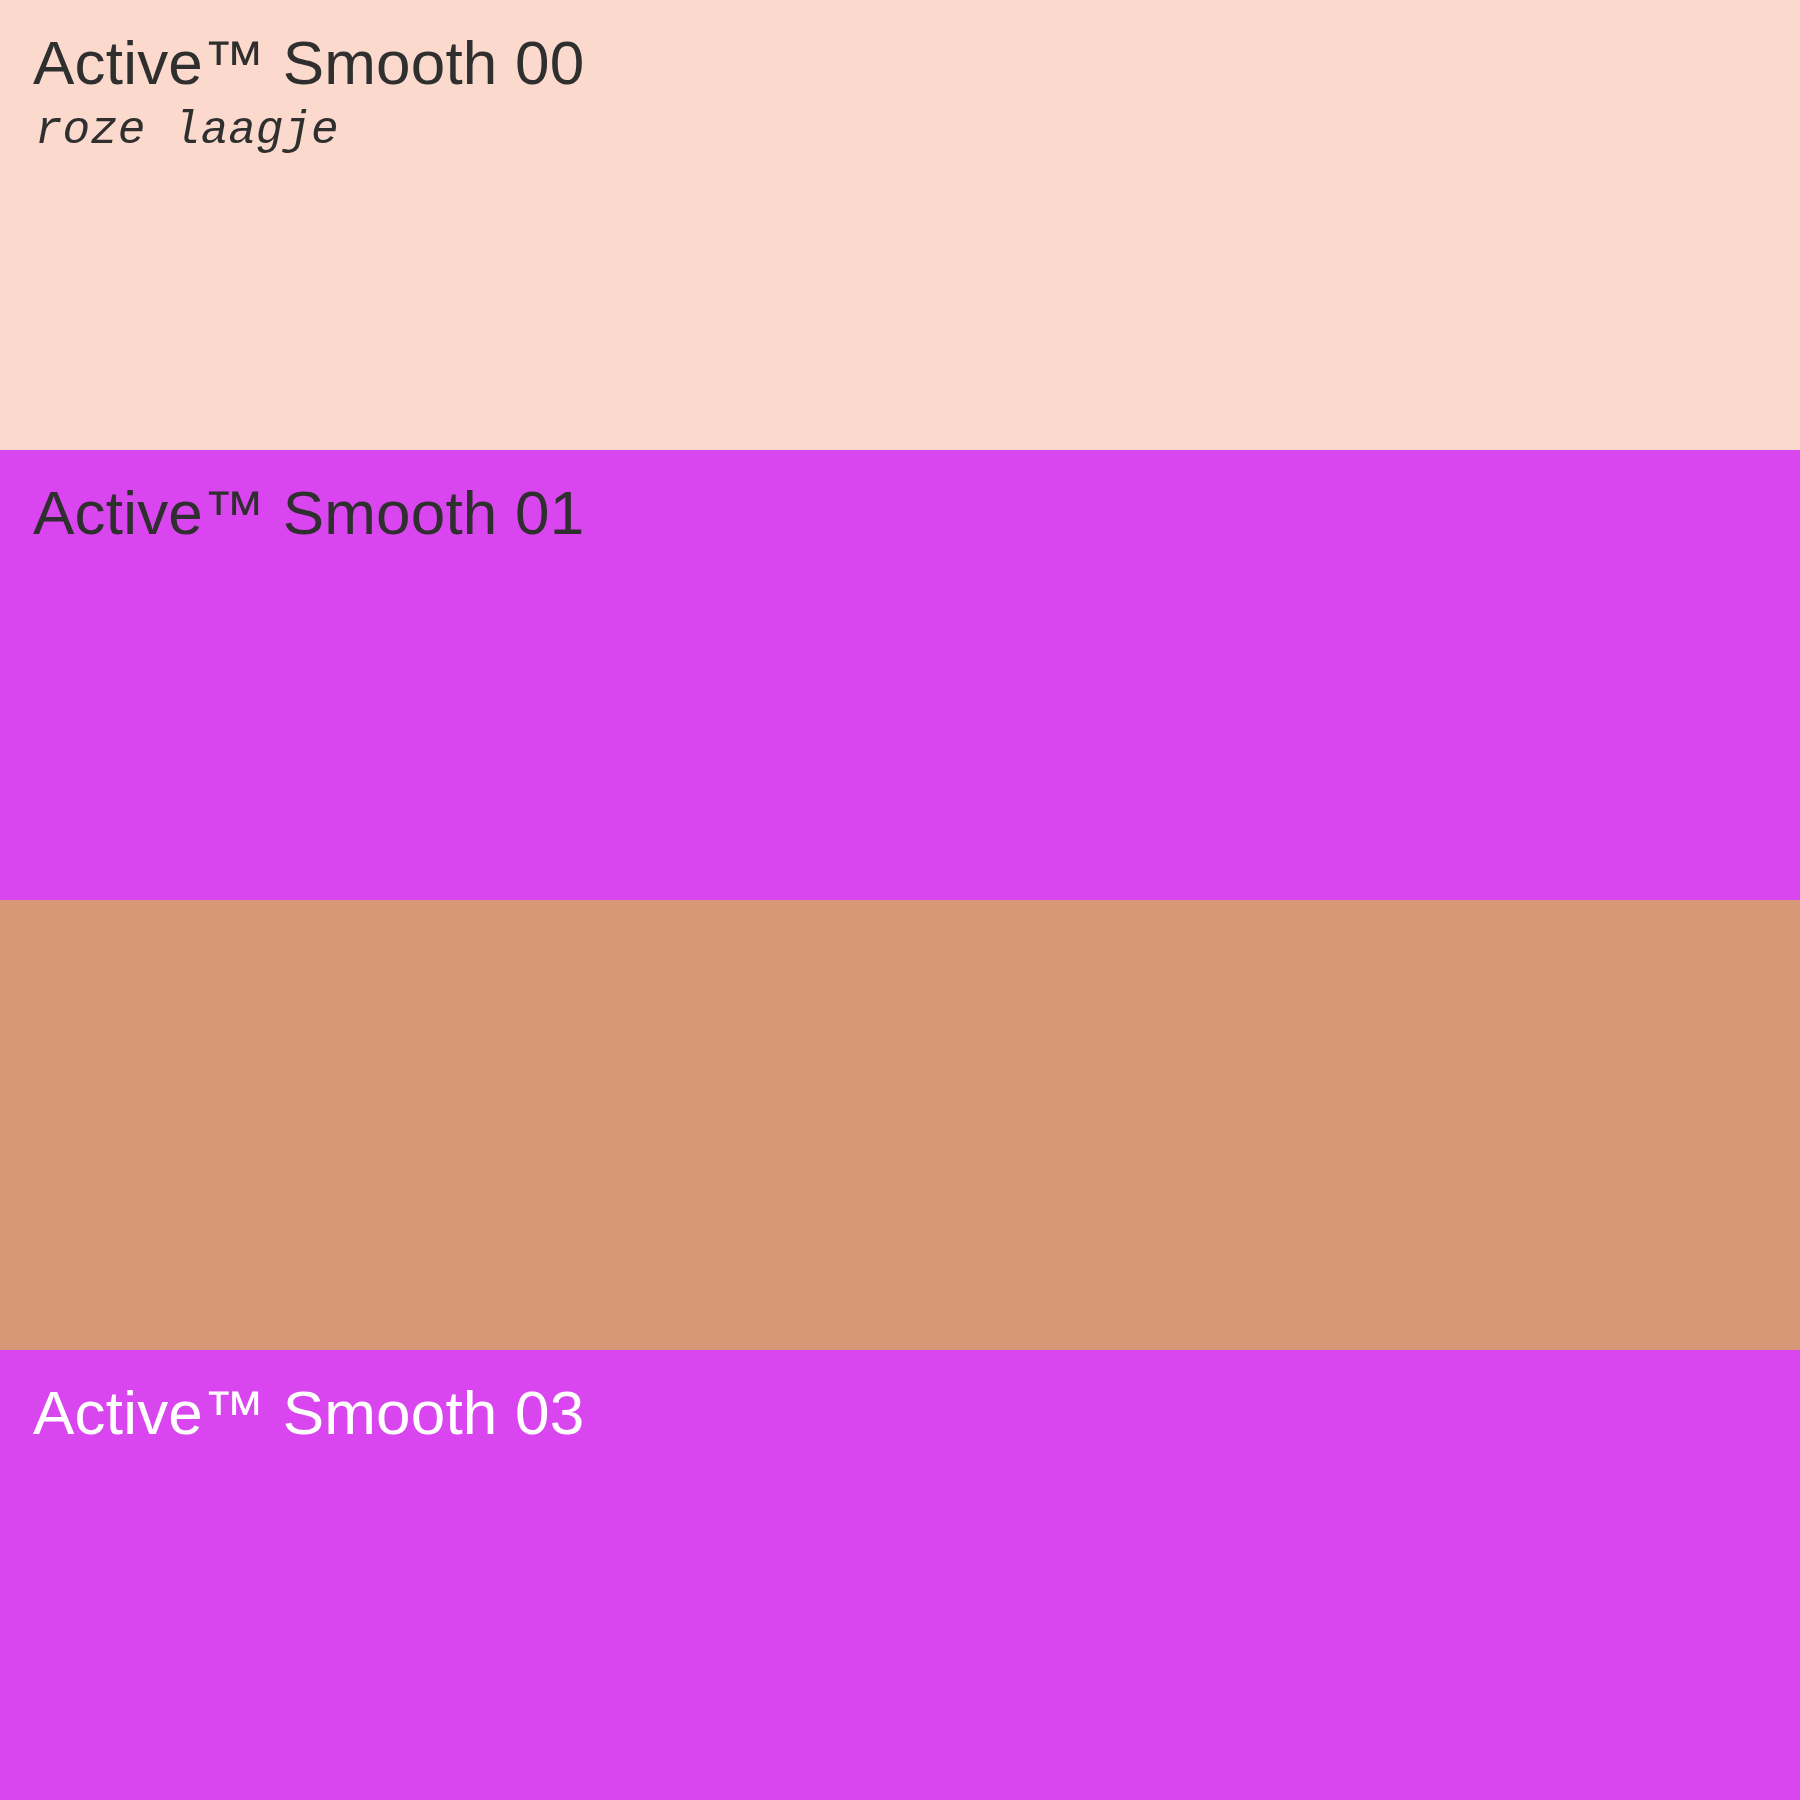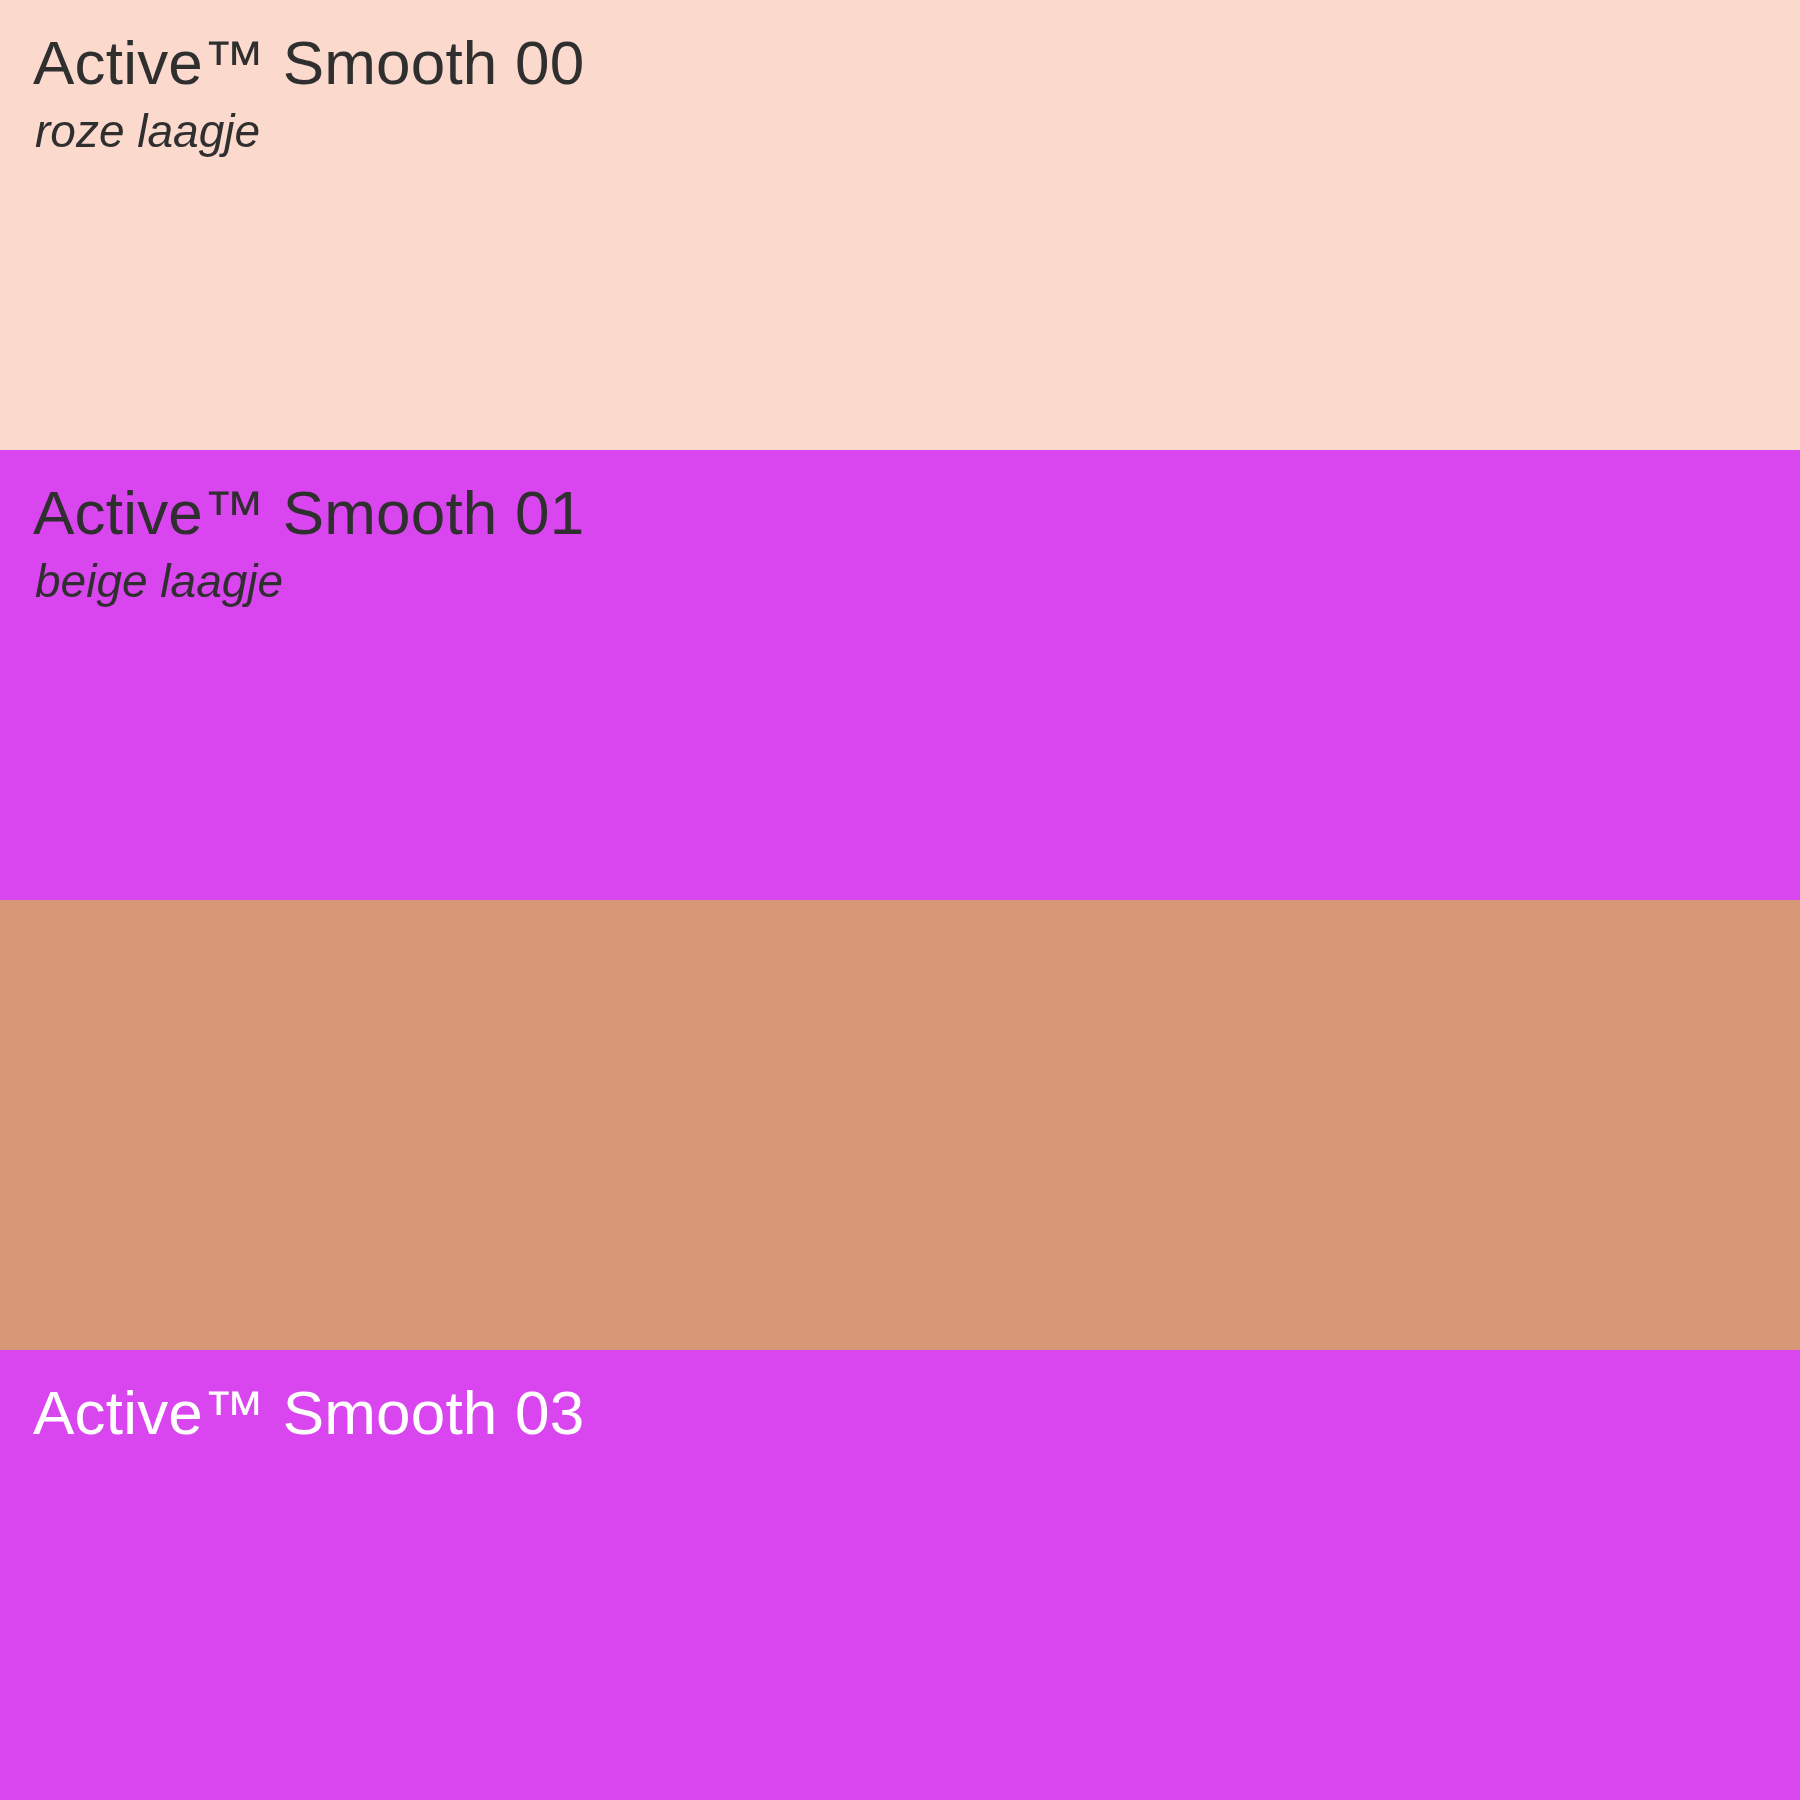--- a/index.html
+++ b/index.html
@@ -34,21 +34,21 @@
     font-family: "Liberation Sans", sans-serif;
     font-size: 62px;
     font-weight: 400;
     letter-spacing: 0.2px;
     line-height: 1.05;
     margin: 0;
     white-space: nowrap;
   }
 
   .swatch-subtitle {
-    font-family: Liberation Sans, sans-serif;
+    font-family: Liberation Mono, monospace;
     font-style: italic;
     font-weight: 400;
     font-size: 46px;
     line-height: 1.05;
     margin: 12px 0 0 2px;
     white-space: nowrap;
   }
 
   
   .swatch.dark-text .swatch-title,
@@ -63,21 +63,20 @@
 
 <div id="palette">
 
   <div class="swatch dark-text" style="background-color: rgb(251, 217, 204);">
     <div class="swatch-title">Active™ Smooth 00</div>
     <div class="swatch-subtitle">roze laagje</div>
   </div>
 
   <div class="swatch dark-text" style="background-color: #d946ef;">
     <div class="swatch-title">Active™ Smooth 01</div>
-    <div class="swatch-subtitle">beige laagje</div>
   </div>
 
   <div class="swatch light-text" style="background-color: rgb(215, 152, 120);">
   </div>
 
   <div class="swatch light-text" style="background-color: #d946ef;">
     <div class="swatch-title">Active™ Smooth 03</div>
   </div>
 
 </div>

